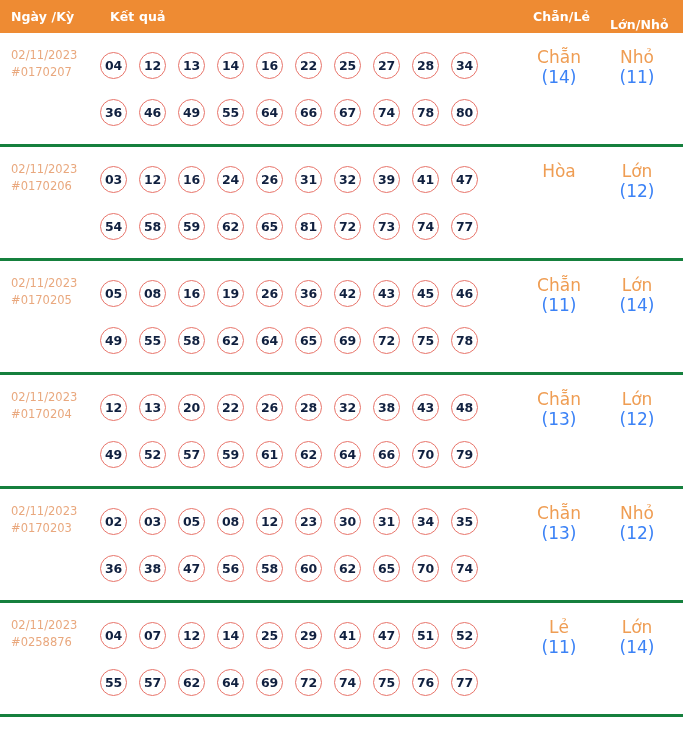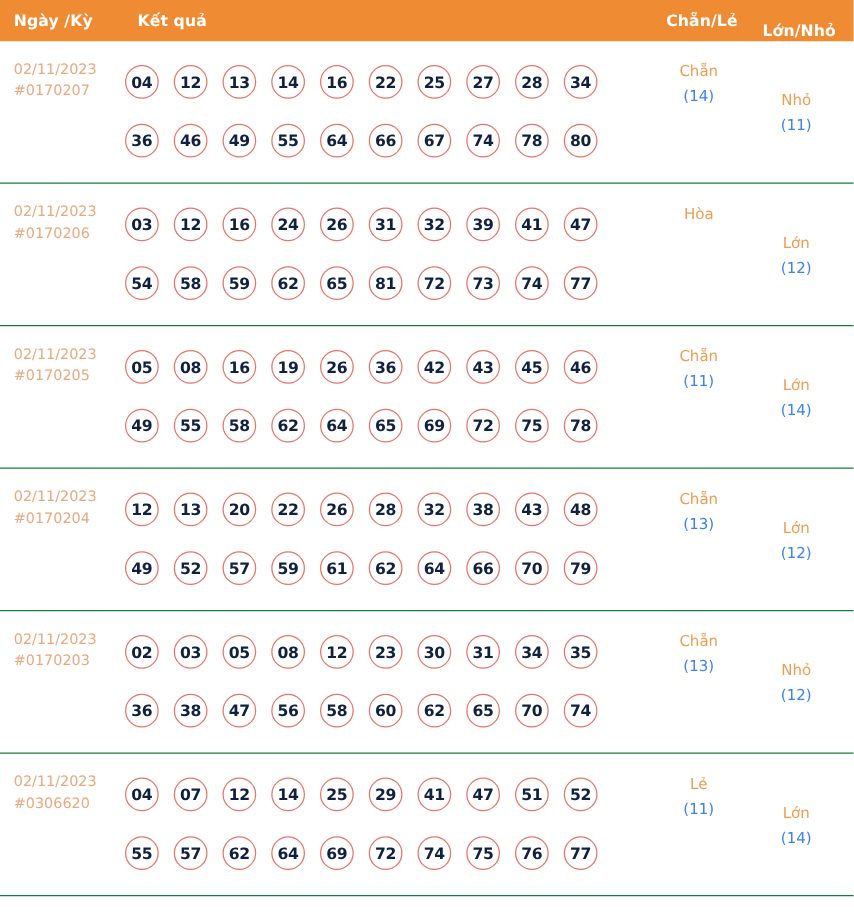--- a/index.html
+++ b/index.html
@@ -32,21 +32,21 @@
     letter-spacing: 0.1px;
   }
   .th-date   { position: absolute; left: 11px;  }
   .th-result { position: absolute; left: 110px; }
   .th-oddeven{ position: absolute; left: 533px; }
   .th-bigsml { position: absolute; left: 610px; margin-top: 15px; }
 
   
   .row {
     position: relative;
-    border-bottom: 1px solid #15803d;
+    border-bottom: 3px solid #15803d;
     height: 114px;
     box-sizing: border-box;
   }
   .row.first { border-top: none; }
 
   .cell-date {
     position: absolute;
     left: 11px;
     top: 14px;
     color: #e9a87e;
@@ -81,26 +81,26 @@
     font-weight: bold;
     color: #10203f;
     background: #ffffff;
     letter-spacing: -0.2px;
   }
 
   .cell-oddeven, .cell-bigsmall {
     position: absolute;
     top: 14px;
     text-align: center;
-    font-size: 12px;
+    font-size: 17px;
     line-height: 20px;
     width: 56px;
   }
   .cell-oddeven  { left: 531px; }
-  .cell-bigsmall { left: 609px; margin-top: 23px; }
+  .cell-bigsmall { left: 609px; }
   .label-main {
     display: block;
     color: #ef9d53;
   }
   .label-count {
     display: block;
     color: #3b82f6;
   }
   .label-count:empty { display: none; }
 </style>
@@ -312,21 +312,21 @@
           <span class="label-count">(13)</span>
         </div>
         <div class="cell-bigsmall">
           <span class="label-main">Nhỏ</span>
           <span class="label-count">(12)</span>
         </div>
       </div>
       <div class="row">
         <div class="cell-date">
           <span class="date-id">02/11/2023</span>
-          <span class="date-id">#0306620</span>
+          <span class="date-id">#0258876</span>
         </div>
         <div class="cell-balls">
           <div class="ball-row">
             <span class="ball">04</span>
             <span class="ball">07</span>
             <span class="ball">12</span>
             <span class="ball">14</span>
             <span class="ball">25</span>
             <span class="ball">29</span>
             <span class="ball">41</span>

